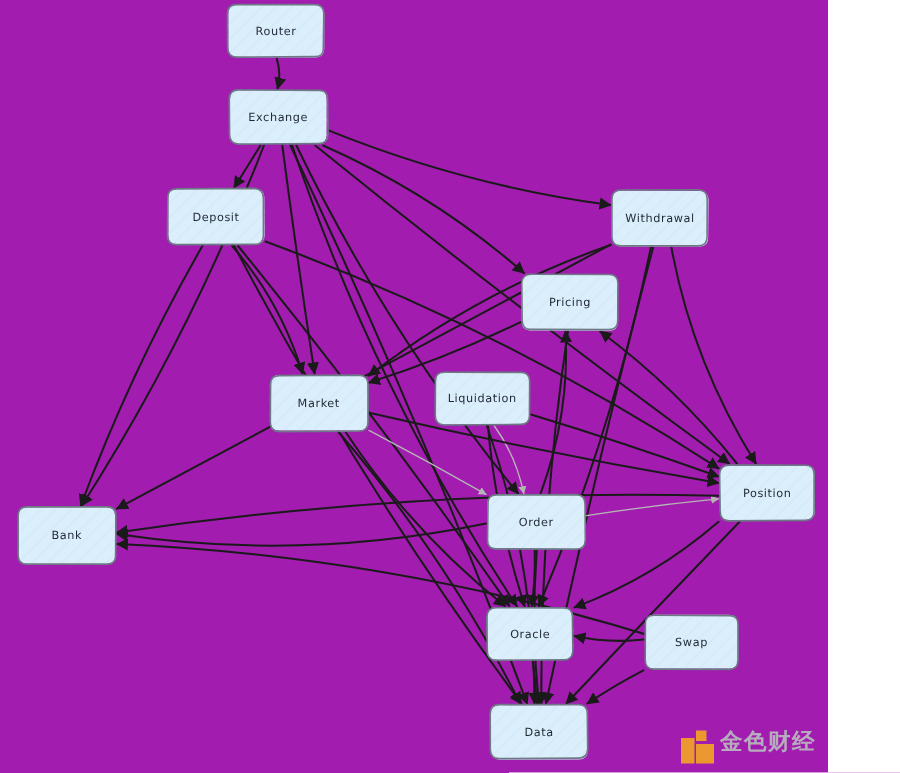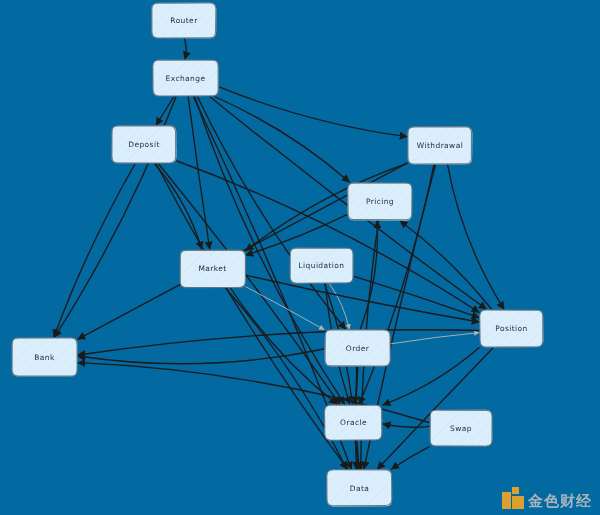--- a/index.html
+++ b/index.html
@@ -9,23 +9,23 @@
     background: #ffffff;
   }
   body {
     width: 600px;
     height: 515px;
     overflow: hidden;
     font-family: "DejaVu Sans", sans-serif;
   }
   #canvas-root {
     position: relative;
-    width: 600px;
+    width: 552px;
     height: 515px;
-    background: #0369a1;
+    background: #a21caf;
   }
   #graph-svg {
     position: absolute;
     left: 0;
     top: 0;
     width: 600px;
     height: 515px;
   }
   .node-label {
     font-family: "DejaVu Sans", sans-serif;
@@ -42,21 +42,21 @@
   .edge-path {
     fill: none;
     stroke-linecap: round;
     stroke-linejoin: round;
   }
   #watermark {
     position: absolute;
     right: 8px;
     bottom: 6px;
     display: flex;
-    align-items: flex-end;
+    align-items: flex-start;
     gap: 4px;
     opacity: 0.9;
   }
   #watermark .wm-mark {
     position: relative;
     width: 22px;
     height: 22px;
   }
   #watermark .wm-mark .blk-a {
     position: absolute;

